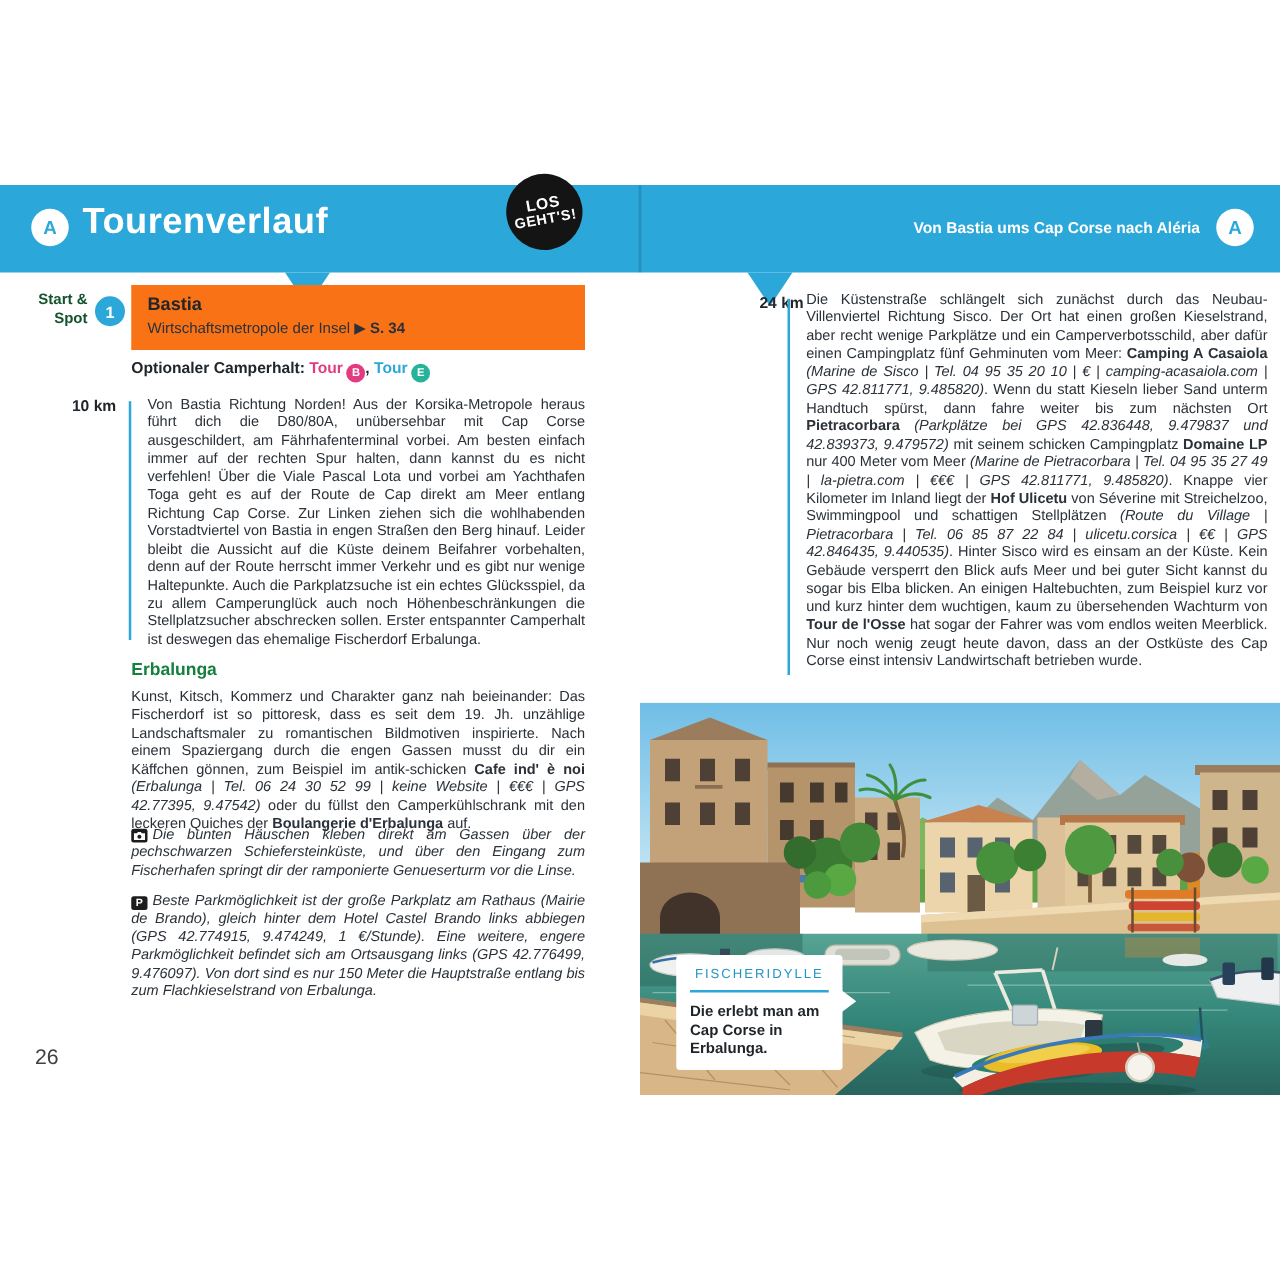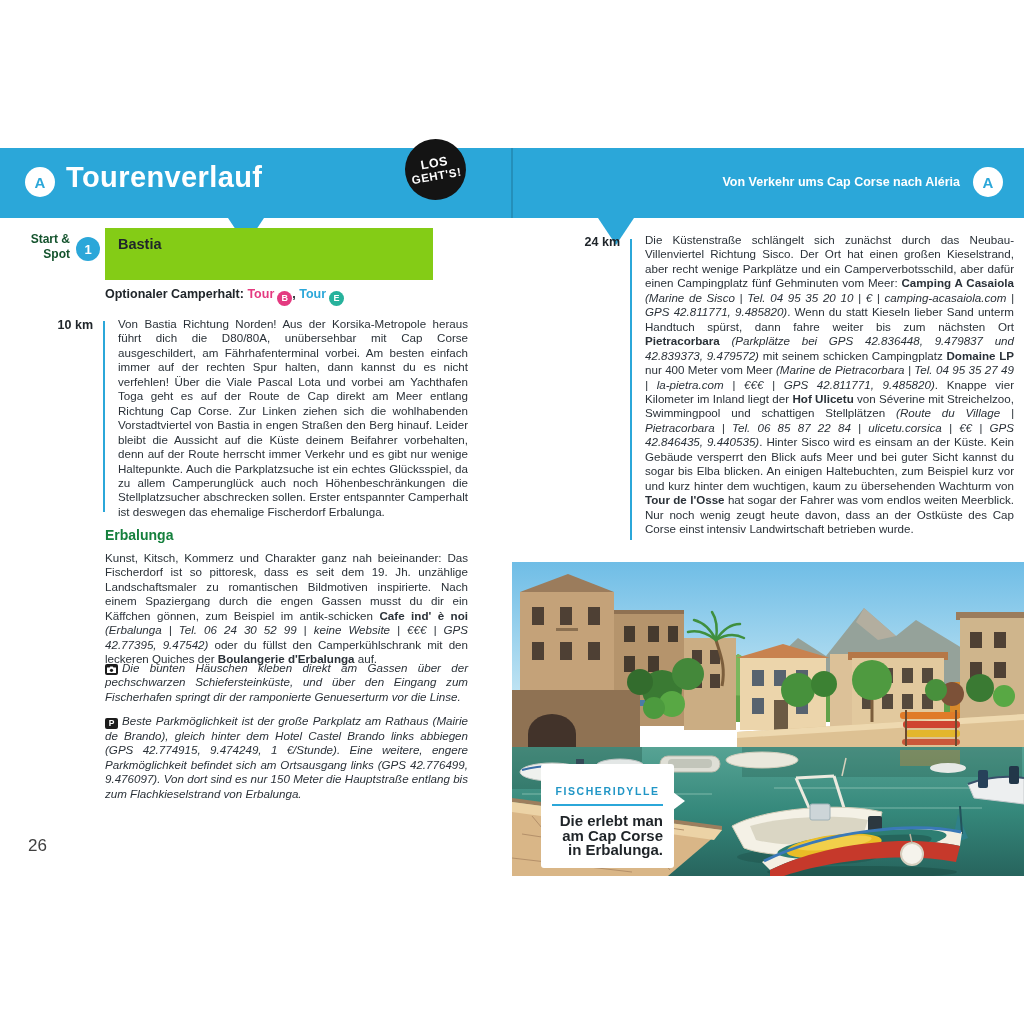--- a/index.html
+++ b/index.html
@@ -27,34 +27,34 @@
   .badge{left:405px;top:139px;width:61px;height:61px;border-radius:50%;background:#141414;color:#fff;
     display:flex;flex-direction:column;align-items:center;justify-content:center;
     transform:rotate(-10deg);font-weight:bold;letter-spacing:.6px;}
   .badge .l1{font-size:12.5px;line-height:13px;}
   .badge .l2{font-size:11.5px;line-height:13px;}
 
   
   .start-label{left:8px;top:232px;width:62px;text-align:right;color:#14532d;font-weight:bold;font-size:12px;line-height:15px;}
   .spot-circle{left:76px;top:237px;width:24px;height:24px;border-radius:50%;background:#2ba7d9;color:#fff;
     font-weight:bold;font-size:13px;display:flex;align-items:center;justify-content:center;}
-  .bastia-box{left:105px;top:228px;width:328px;height:52px;background:#84cc16;box-sizing:border-box;padding:8px 13px;}
+  .bastia-box{left:105px;top:228px;width:363px;height:52px;background:#f97316;box-sizing:border-box;padding:8px 13px;}
   .bastia-title{font-size:14.5px;font-weight:bold;color:#20262b;}
   .bastia-sub{font-size:12px;margin-top:3px;color:#2a3138;}
   .optional-line{left:105px;top:287px;font-size:12.5px;font-weight:bold;color:#20262b;}
   .pink{color:#e43a80;}
   .tealtxt{color:#2ba7d9;}
   .mini-badge{display:inline-flex;width:15px;height:15px;border-radius:50%;color:#fff;font-size:9px;font-weight:bold;
     align-items:center;justify-content:center;vertical-align:-3px;margin-left:3px;}
   .badge-b{background:#e43a80;}
   .badge-e{background:#27b29c;}
 
   .km{font-weight:bold;font-size:12.5px;text-align:right;width:63px;color:#20262b;}
   .km-left{left:30px;top:318px;}
-  .km-right{left:557px;top:235px;}
+  .km-right{left:580px;top:235px;}
   .vrule{width:2px;background:#2ba7d9;}
   .vrule-left{left:103px;top:321px;height:191px;}
   .vrule-right{left:630px;top:239px;height:301px;}
 
   .para{font-size:11.6px;line-height:14.45px;text-align:justify;color:#2a3138;}
   .para-left1{left:118px;top:317px;width:350px;}
   .sec-head{left:105px;top:527px;font-size:14px;font-weight:bold;color:#15803d;}
   .para-left2{left:105px;top:551px;width:363px;}
   .note{font-style:italic;}
   .note-cam{left:105px;top:661px;width:363px;}
@@ -65,57 +65,58 @@
   .para-right{left:645px;top:233px;width:369px;}
 
   .page-num{left:28px;top:836px;font-size:17px;color:#404040;}
 
   
   .photo{left:512px;top:562px;width:512px;height:314px;overflow:hidden;}
   .callout{left:541px;top:764px;width:133px;background:#fff;border-radius:3px;padding:9px 11px 10px;
     box-sizing:border-box;z-index:5;}
   .callout:after{content:"";position:absolute;right:-11px;top:28px;width:0;height:0;
     border-top:9px solid transparent;border-bottom:9px solid transparent;border-left:12px solid #fff;}
-  .callout-title{font-size:10.5px;font-weight:bold;color:#2196c6;letter-spacing:1.6px;text-align:center;margin-top:12px;}
+  .callout-title{font-size:10.5px;font-weight:normal;color:#2196c6;letter-spacing:1.6px;text-align:center;}
   .callout-rule{height:2px;background:#2ba7d9;margin:7px 0 8px;}
-  .callout-text{font-size:15px;font-weight:bold;color:#1f2428;line-height:14.5px;text-align:right;}
+  .callout-text{font-size:12px;font-weight:bold;color:#1f2428;line-height:14.5px;}
 </style>
 </head>
 <body>
 
 <div class="abs band"></div>
 <div class="abs band-gutter"></div>
 <div class="abs tri tri-left"></div>
 <div class="abs tri tri-right"></div>
 
 <div class="abs circle-a circle-a-left">
   <span>A</span>
 </div>
 <div class="abs header-title">Tourenverlauf</div>
 
 <div class="abs badge">
   <span class="l1">LOS</span>
   <span class="l2">GEHT'S!</span>
 </div>
 
-<div class="abs header-right-title">Von Verkehr ums Cap Corse nach Aléria</div>
+<div class="abs header-right-title">Von Bastia ums Cap Corse nach Aléria</div>
 <div class="abs circle-a circle-a-right">
   <span>A</span>
 </div>
 
 <div class="abs start-label">
   <div>Start &amp;</div>
   <div>Spot</div>
 </div>
 <div class="abs spot-circle">
   <span>1</span>
 </div>
 
 <div class="abs bastia-box">
   <div class="bastia-title">Bastia</div>
+  <div class="bastia-sub"><span>Wirtschaftsmetropole der Insel </span><span class="rb">▶ S. 34</span></div>
 </div>
 
 <div class="abs optional-line">
   <span>Optionaler Camperhalt:</span>
   <span class="pink">Tour</span><span class="mini-badge badge-b">B</span><span>,</span>
   <span class="tealtxt">Tour</span><span class="mini-badge badge-e">E</span>
 </div>
 
 <div class="abs km km-left">10 km</div>
 <div class="abs vrule vrule-left"></div>

